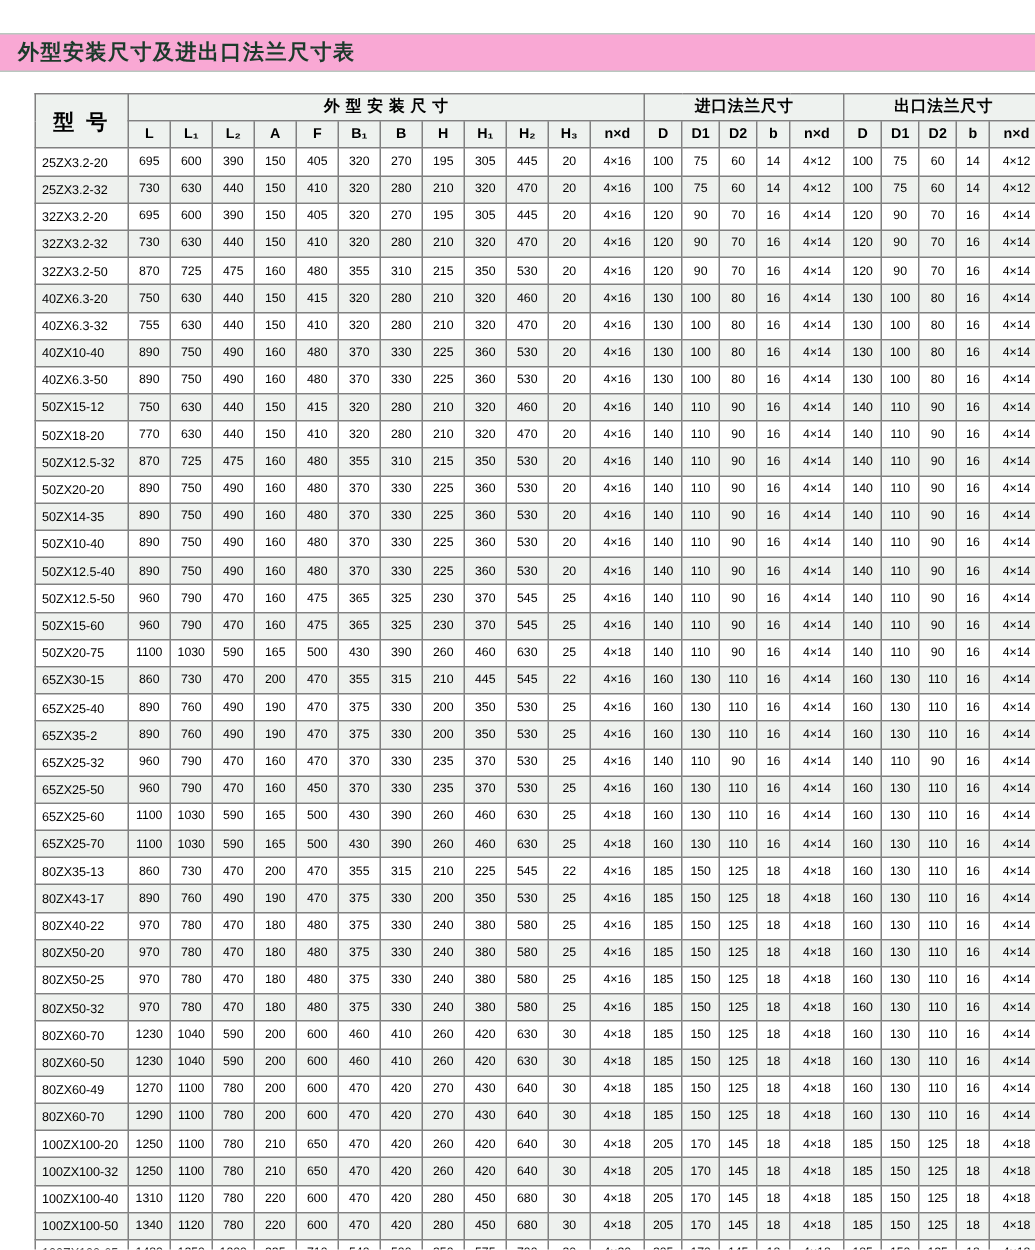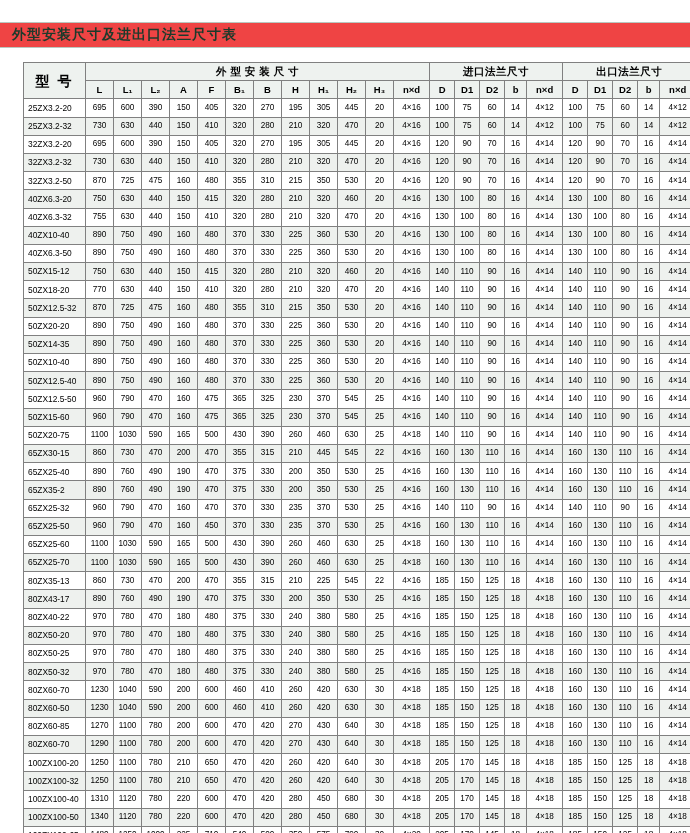--- a/index.html
+++ b/index.html
@@ -19,21 +19,21 @@
     width: 690px;
     height: 833px;
     box-sizing: border-box;
   }
   .title-bar {
     position: absolute;
     left: 0;
     top: 22px;
     width: 690px;
     height: 24px;
-    background: #ef4444;
+    background: #f9a8d4;
     border-top: 1px solid #b9c7bf;
     border-bottom: 1px solid #b9c7bf;
     display: flex;
     align-items: center;
   }
   .title-bar .title-text {
     font-size: 14px;
     font-weight: bold;
     color: #1c3a2b;
     padding-left: 12px;
@@ -1011,21 +1011,21 @@
             <td>125</td>
             <td>18</td>
             <td>4×18</td>
             <td>160</td>
             <td>130</td>
             <td>110</td>
             <td>16</td>
             <td>4×14</td>
           </tr>
           <tr>
-            <td class="model">80ZX60-85</td>
+            <td class="model">80ZX60-49</td>
             <td>1270</td>
             <td>1100</td>
             <td>780</td>
             <td>200</td>
             <td>600</td>
             <td>470</td>
             <td>420</td>
             <td>270</td>
             <td>430</td>
             <td>640</td>

